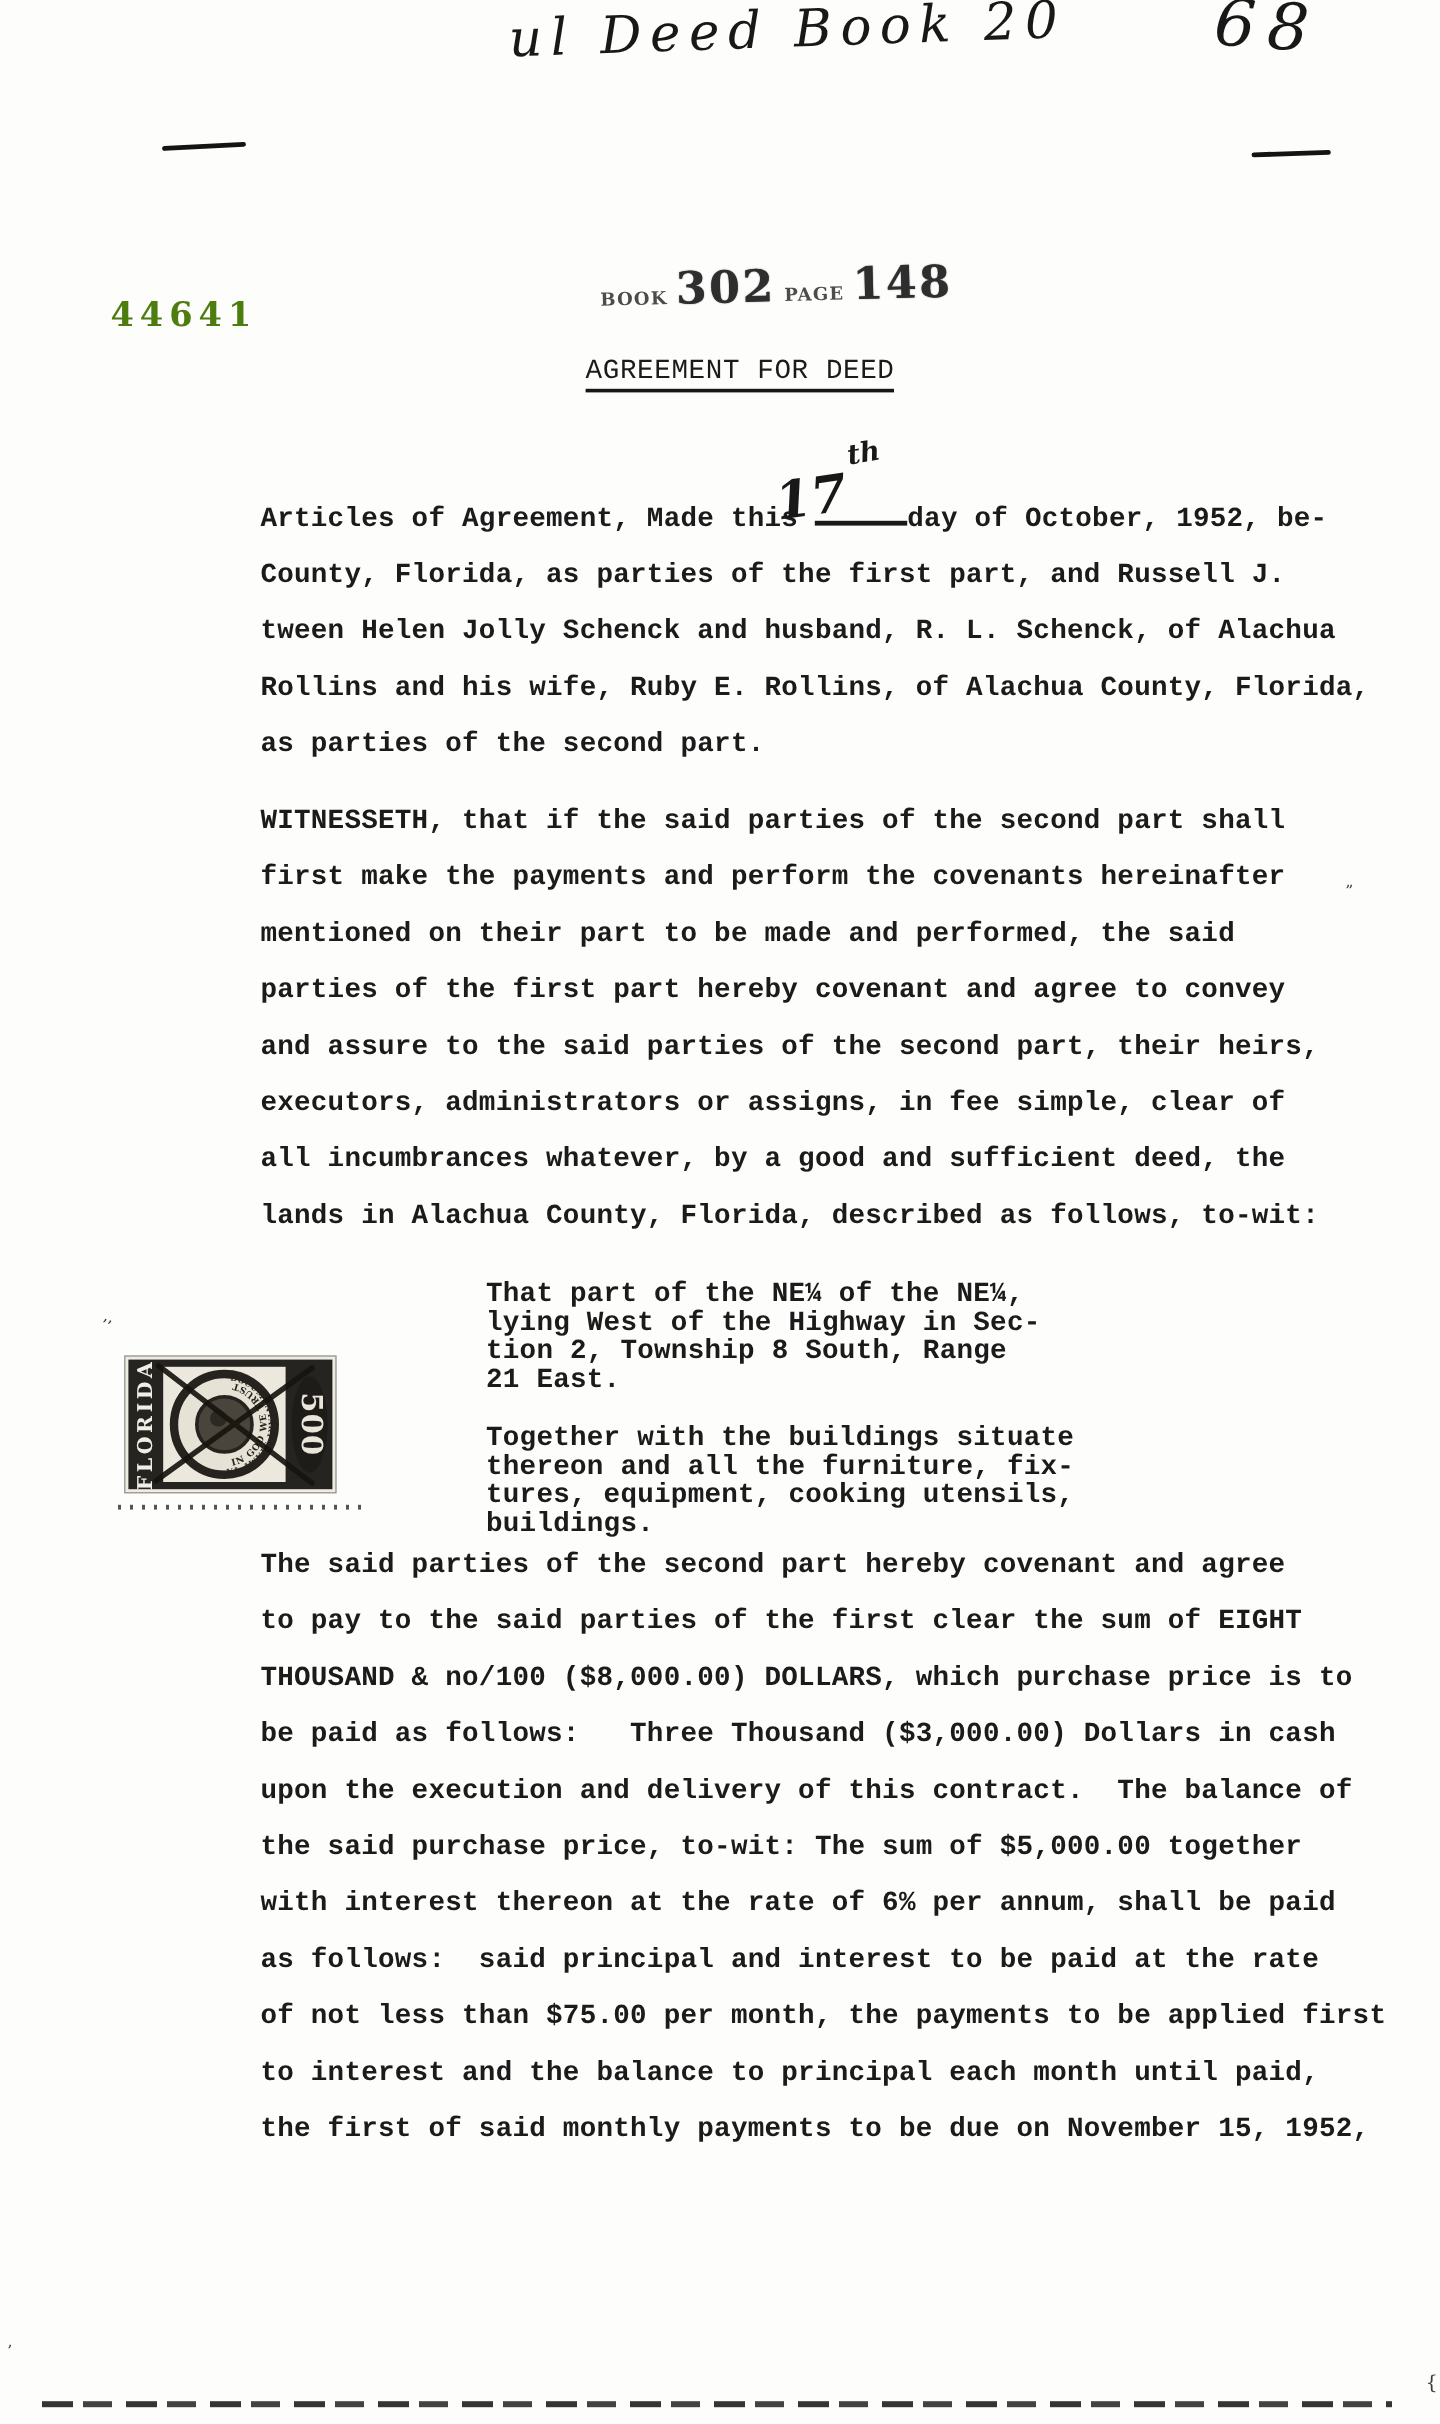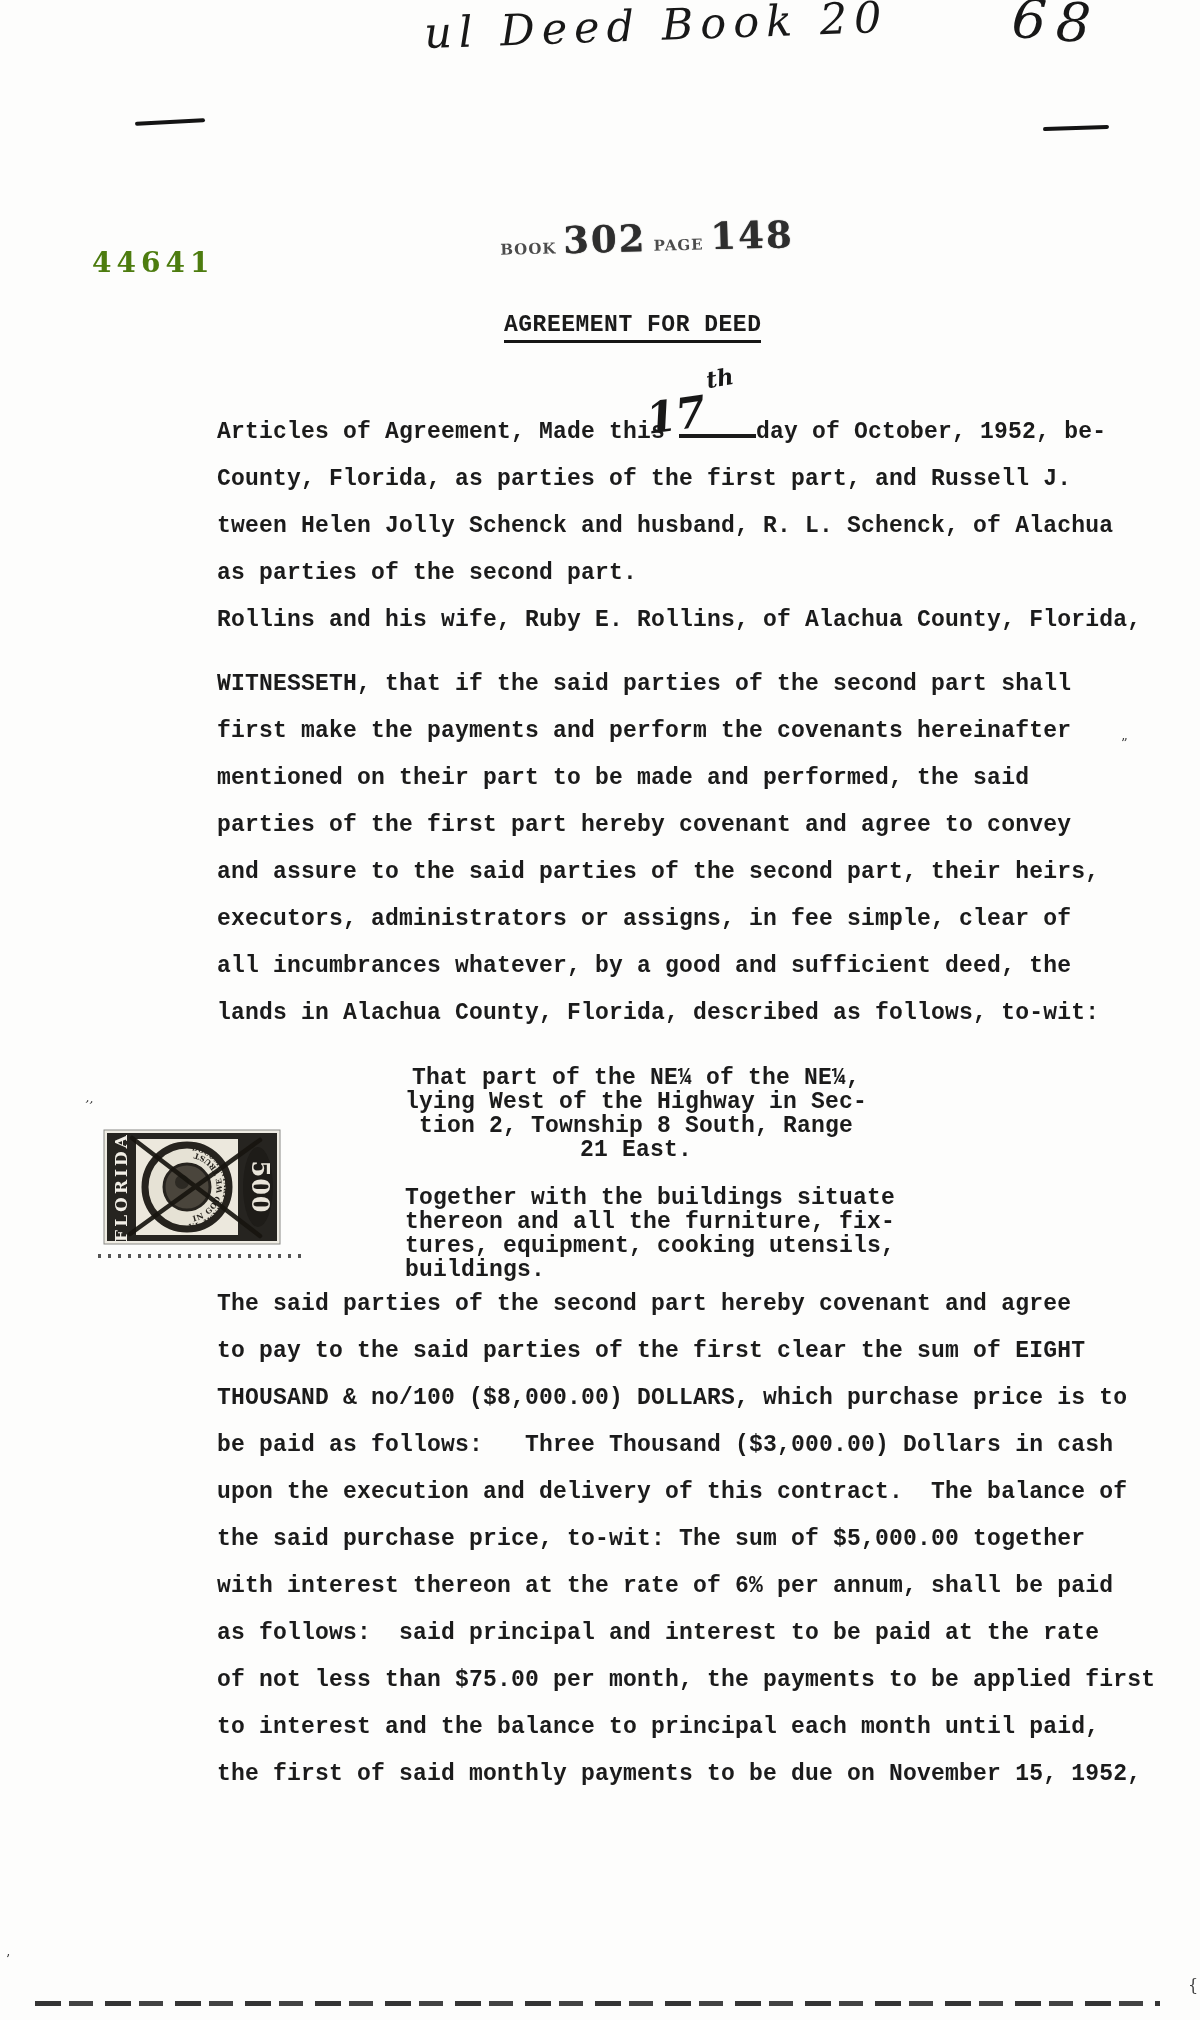--- a/index.html
+++ b/index.html
@@ -11,22 +11,22 @@
     color:#1b1b1b;
     font-family:"Liberation Mono", monospace;
     overflow:hidden;
   }
   
   .para{position:absolute;font-size:23px;font-weight:700;line-height:47px;letter-spacing:.2px;}
   .tline{white-space:pre;margin-left:37px;}
   .desc{position:absolute;font-size:23px;font-weight:700;line-height:24px;letter-spacing:.2px;}
   
   .title{
-    position:absolute;left:488px;top:296px;margin:16px;
-    font-size:23px;font-weight:700;letter-spacing:.5px;
+    position:absolute;left:488px;top:296px;margin:0;
+    font-size:23px;font-weight:400;letter-spacing:.5px;
     border-bottom:3px solid #161616;padding-bottom:2px;white-space:pre;
   }
   
   .book-stamp{
     position:absolute;left:500px;top:220px;
     display:flex;align-items:baseline;gap:7px;
     font-family:"DejaVu Serif", serif;color:#2e2e2e;
     transform:rotate(-1.5deg);
   }
   .bs-label{font-size:15px;font-weight:700;letter-spacing:1px;opacity:.85;}
@@ -84,38 +84,38 @@
     <span class="bs-label">PAGE</span>
     <span class="bs-num">148</span>
   </div>
 
   <h1 class="title">AGREEMENT FOR DEED</h1>
 
   <div class="para" style="left:180px;top:409px;">
     <div class="tline"><span>Articles of Agreement, Made this </span><span class="day-blank"></span><span>day of October, 1952, be-</span></div>
     <div class="tline">County, Florida, as parties of the first part, and Russell J.</div>
     <div class="tline">tween Helen Jolly Schenck and husband, R. L. Schenck, of Alachua</div>
+    <div class="tline">Rollins and his wife, Ruby E. Rollins, of Alachua County, Florida,</div>
     <div class="tline">as parties of the second part.</div>
-    <div class="tline">Rollins and his wife, Ruby E. Rollins, of Alachua County, Florida,</div>
   </div>
   <div class="hw hw-day">17</div>
   <div class="hw hw-suffix">th</div>
 
   <div class="para" style="left:180px;top:661px;">
     <div class="tline">WITNESSETH, that if the said parties of the second part shall</div>
     <div class="tline">first make the payments and perform the covenants hereinafter</div>
     <div class="tline">mentioned on their part to be made and performed, the said</div>
     <div class="tline">parties of the first part hereby covenant and agree to convey</div>
     <div class="tline">and assure to the said parties of the second part, their heirs,</div>
     <div class="tline">executors, administrators or assigns, in fee simple, clear of</div>
     <div class="tline">all incumbrances whatever, by a good and sufficient deed, the</div>
     <div class="tline">lands in Alachua County, Florida, described as follows, to-wit:</div>
   </div>
 
-  <div class="desc" style="left:368px;top:1066px;text-align:center;">
+  <div class="desc" style="left:368px;top:1066px;">
     <div class="tline">That part of the NE¼ of the NE¼,</div>
     <div class="tline">lying West of the Highway in Sec-</div>
     <div class="tline">tion 2, Township 8 South, Range</div>
     <div class="tline">21 East.</div>
   </div>
   <div class="desc" style="left:368px;top:1186px;">
     <div class="tline">Together with the buildings situate</div>
     <div class="tline">thereon and all the furniture, fix-</div>
     <div class="tline">tures, equipment, cooking utensils,</div>
     <div class="tline">buildings.</div>

